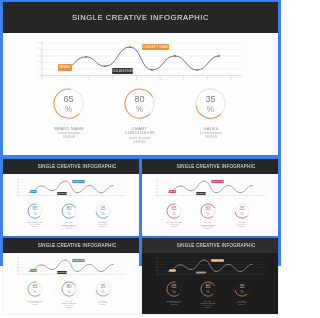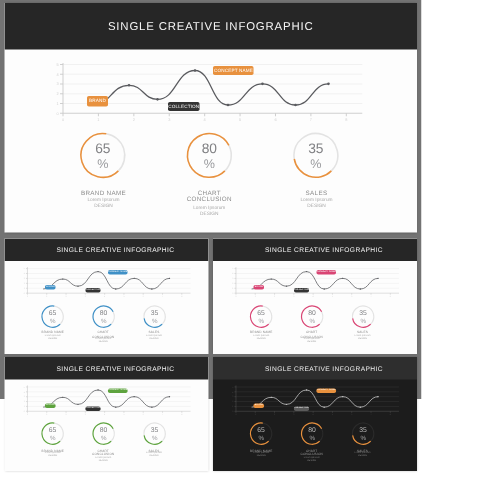--- a/index.html
+++ b/index.html
@@ -1,17 +1,17 @@
 <!DOCTYPE html>
 <html><head>
 <meta charset="utf-8">
 <style>
   html,body{margin:0;padding:0;}
   body{width:281px;height:318px;background:#ffffff;font-family:"Liberation Sans",sans-serif;overflow:hidden;}
-  .stage{position:relative;width:281px;height:266px;background:#737373;text-decoration:underline;}
+  .stage{position:relative;width:281px;height:266px;background:#3b82f6;text-decoration:underline;}
   .panel{position:absolute;overflow:hidden;}
   .panel.light{background:#fdfdfd;box-shadow:0 0 1.5px rgba(0,0,0,.22);}
   .panel.dark{background:#1c1c1c;box-shadow:0 0 1.5px rgba(0,0,0,.22);}
   .hdr{position:absolute;left:0;top:0;right:0;background:#262626;color:#f4f4f4;
        display:flex;align-items:center;justify-content:center;}
   .hdr .t{white-space:nowrap;}
   svg{display:block;}
   .csvg{position:absolute;left:0;top:0;}
   text{font-family:"Liberation Sans",sans-serif;}
   .badge{position:absolute;display:flex;align-items:center;justify-content:center;

